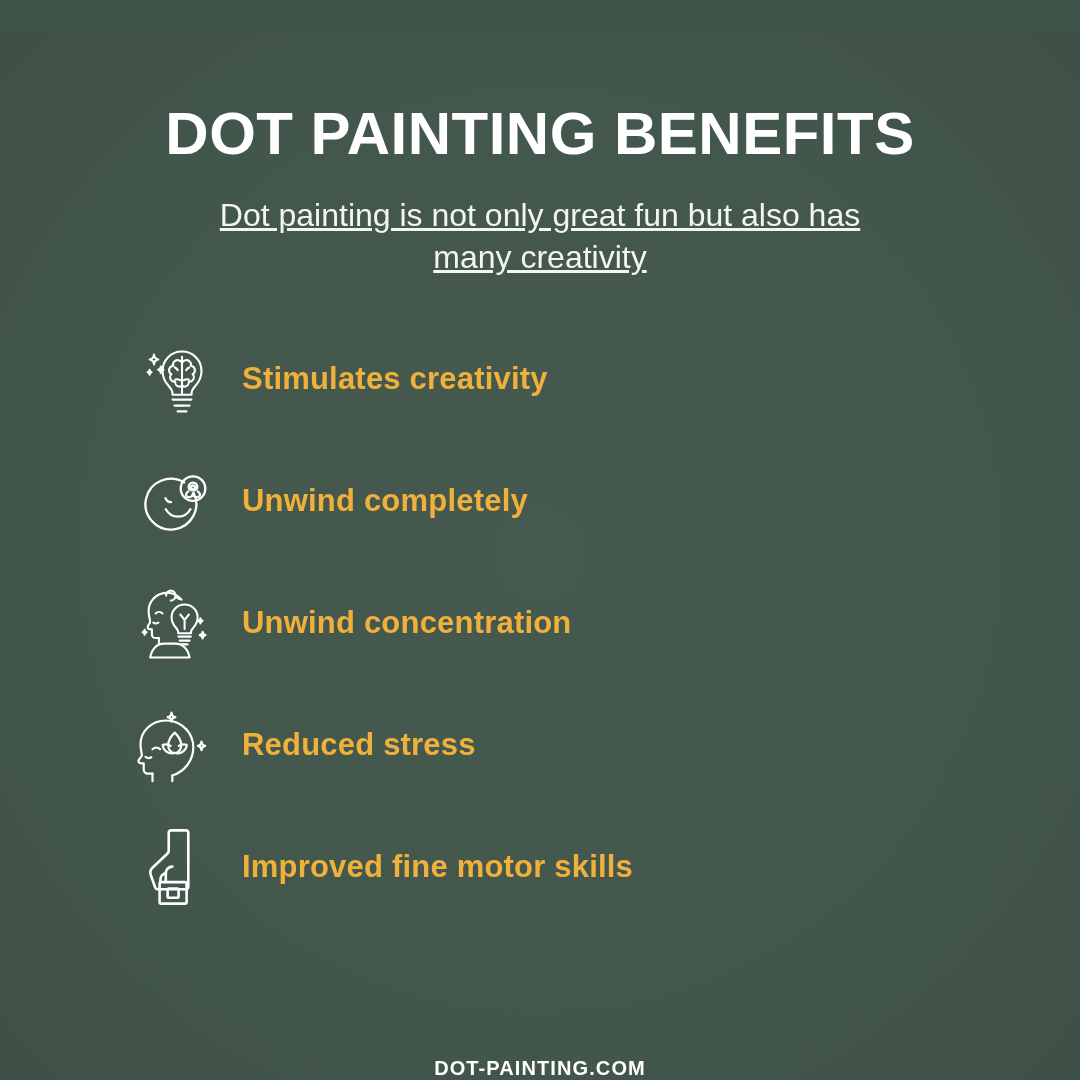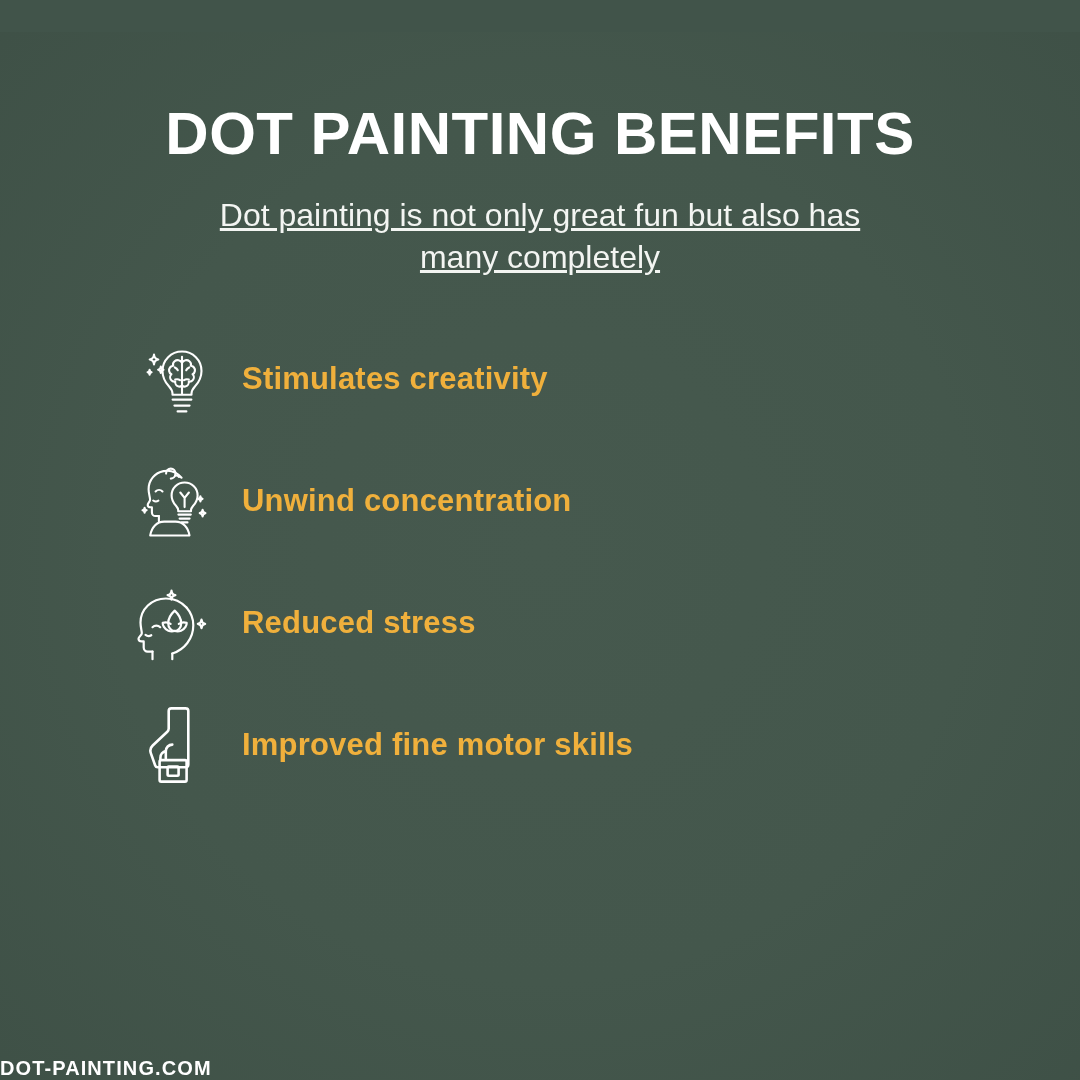--- a/index.html
+++ b/index.html
@@ -36,36 +36,36 @@
     display:flex;align-items:center;justify-content:center;
   }
   .benefit-icon svg{display:block;overflow:visible;}
   .benefit-label{
     margin-left:26px;
     font-size:31px;font-weight:700;color:#f0b03c;
     letter-spacing:0.2px;white-space:nowrap;
   }
   
   .footer{
-    position:absolute;left:0;right:0;bottom:32px;text-align:left;
+    position:absolute;left:0;right:0;bottom:32px;text-align:center;
   }
   .footer-url{
     font-size:20px;font-weight:700;color:#ffffff;letter-spacing:1.1px;
   }
 </style>
 </head>
 <body>
 
 <div id="poster">
 
   <div class="header">
     <h1 class="title">DOT PAINTING BENEFITS</h1>
     <div class="subtitle">
       <div>Dot painting is not only great fun but also has</div>
-      <div>many completely</div>
+      <div>many creativity</div>
     </div>
   </div>
 
   <div class="benefits">
 
     <div class="benefit-row">
       <span class="benefit-icon">
         <svg width="72" height="78" viewBox="0 0 72 78" fill="none" stroke="#ffffff" stroke-width="2.1" stroke-linecap="round" stroke-linejoin="round">
           <path d="M41 11.5c11 0 19.5 8.6 19.5 19.4 0 7-3.3 12-6.6 15.6-2.2 2.4-3.4 4.4-3.4 7.1v1.2H31.5v-1.2c0-2.7-1.2-4.7-3.4-7.1-3.3-3.6-6.6-8.6-6.6-15.6C21.5 20.1 30 11.5 41 11.5z"></path>
           <path d="M31.6 59.6h18.8M33.4 65.6h15.2M36.6 71.4h8.8"></path>
@@ -74,20 +74,35 @@
           <path d="M41 22.6c1.6-2.6 5.1-3.3 7.4-1.4 1.4 1.2 1.9 3 1.4 4.6 2.6.2 4.5 2.6 4.1 5.2-.2 1.4-1.1 2.6-2.3 3.2 1.6 1.6 1.7 4.2.2 5.9-1 1.2-2.6 1.7-4 1.4.3 2.3-1.2 4.5-3.5 5-1.3.3-2.6-.1-3.6-.9"></path>
           <path d="M33.8 27.4c1.3.5 2.4 1.5 3 2.8M48.2 27.4c-1.3.5-2.4 1.5-3 2.8M34.2 39.6c1.6-.6 3.4-.4 4.8.6M47.8 39.6c-1.6-.6-3.4-.4-4.8.6"></path>
           <path d="M13 14.5c.2 3.3 1.1 4.5 4.3 5-3.2.5-4.1 1.7-4.3 5-.2-3.3-1.1-4.5-4.3-5 3.2-.5 4.1-1.7 4.3-5z"></path>
           <path d="M19.8 26.6c.13 2.1.7 2.85 2.7 3.17-2 .32-2.57 1.07-2.7 3.17-.13-2.1-.7-2.85-2.7-3.17 2-.32 2.57-1.07 2.7-3.17z"></path>
           <path d="M8.6 29.8c.1 1.6.53 2.17 2.05 2.4-1.52.24-1.95.81-2.05 2.41-.1-1.6-.53-2.17-2.05-2.41 1.52-.23 1.95-.8 2.05-2.4z"></path>
         </svg>
       </span>
       <span class="benefit-label">Stimulates creativity</span>
     </div>
 
+    <div class="benefit-row">
+      <span class="benefit-icon">
+        <svg width="72" height="72" viewBox="0 0 72 72" fill="none" stroke="#ffffff" stroke-width="2.3" stroke-linecap="round" stroke-linejoin="round">
+          <path d="M52.6 27.8a25.4 25.4 0 1 1-9.4-10.3"></path>
+          <path d="M24.5 33.2c1.1 2.5 3.3 4 5.6 4"></path>
+          <path d="M24.8 44.2c2.6 4.6 7.2 7.4 12.3 7.4s9.7-2.8 12.3-7.4"></path>
+          <circle cx="52" cy="23.6" r="12.3"></circle>
+          <path d="M52 17.6c2.6 0 4.3 2 4.3 4.2 0 2-1.7 3.6-4.3 3.6s-4.3-1.6-4.3-3.6c0-2.2 1.7-4.2 4.3-4.2z"></path>
+          <circle cx="52" cy="22.4" r="1.9"></circle>
+          <path d="M47.2 26.5c-1.9 1-2.6 3.1-1.8 4.5.8 1.4 3 1.6 4.9.6 1.4-.8 2.1-2.1 1.9-3.2"></path>
+          <path d="M56.8 26.5c1.9 1 2.6 3.1 1.8 4.5-.8 1.4-3 1.6-4.9.6-1.4-.8-2.1-2.1-1.9-3.2"></path>
+        </svg>
+      </span>
+      <span class="benefit-label">Unwind completely</span>
+    </div>
 
     <div class="benefit-row">
       <span class="benefit-icon">
         <svg width="74" height="80" viewBox="0 0 74 80" fill="none" stroke="#ffffff" stroke-width="2.1" stroke-linecap="round" stroke-linejoin="round">
           <path d="M41.5 16.7c-4.2-5-11-7.9-18-6.6C14.8 11.7 8.6 19.3 8.6 28.2c0 4.6 1.5 8 1.5 10.6 0 1.9-2.4 3.4-2.4 5.2 0 1.5 1.4 2.3 2.9 2.3h1.3v5.1c0 2 1.6 3.6 3.6 3.6h3.4"></path>
           <path d="M18.9 55v5.6"></path>
           <path d="M10.2 74.5c1.3-8.4 6.6-13.9 14-13.9h11.3c7.4 0 12.7 5.5 14 13.9z"></path>
           <path d="M15.6 30.4c1.9-1.9 5-1.9 6.9 0"></path>
           <path d="M13.2 39.5c1.5 1.1 3.6 1.2 5.2.2"></path>
           <path d="M44.6 21.5c7.3 0 13 5.8 13 12.9 0 4.6-2.2 7.9-4.4 10.3-1.4 1.6-2.2 2.9-2.2 4.7v.8h-12.8v-.8c0-1.8-.8-3.1-2.2-4.7-2.2-2.4-4.4-5.7-4.4-10.3 0-7.1 5.7-12.9 13-12.9z"></path>

